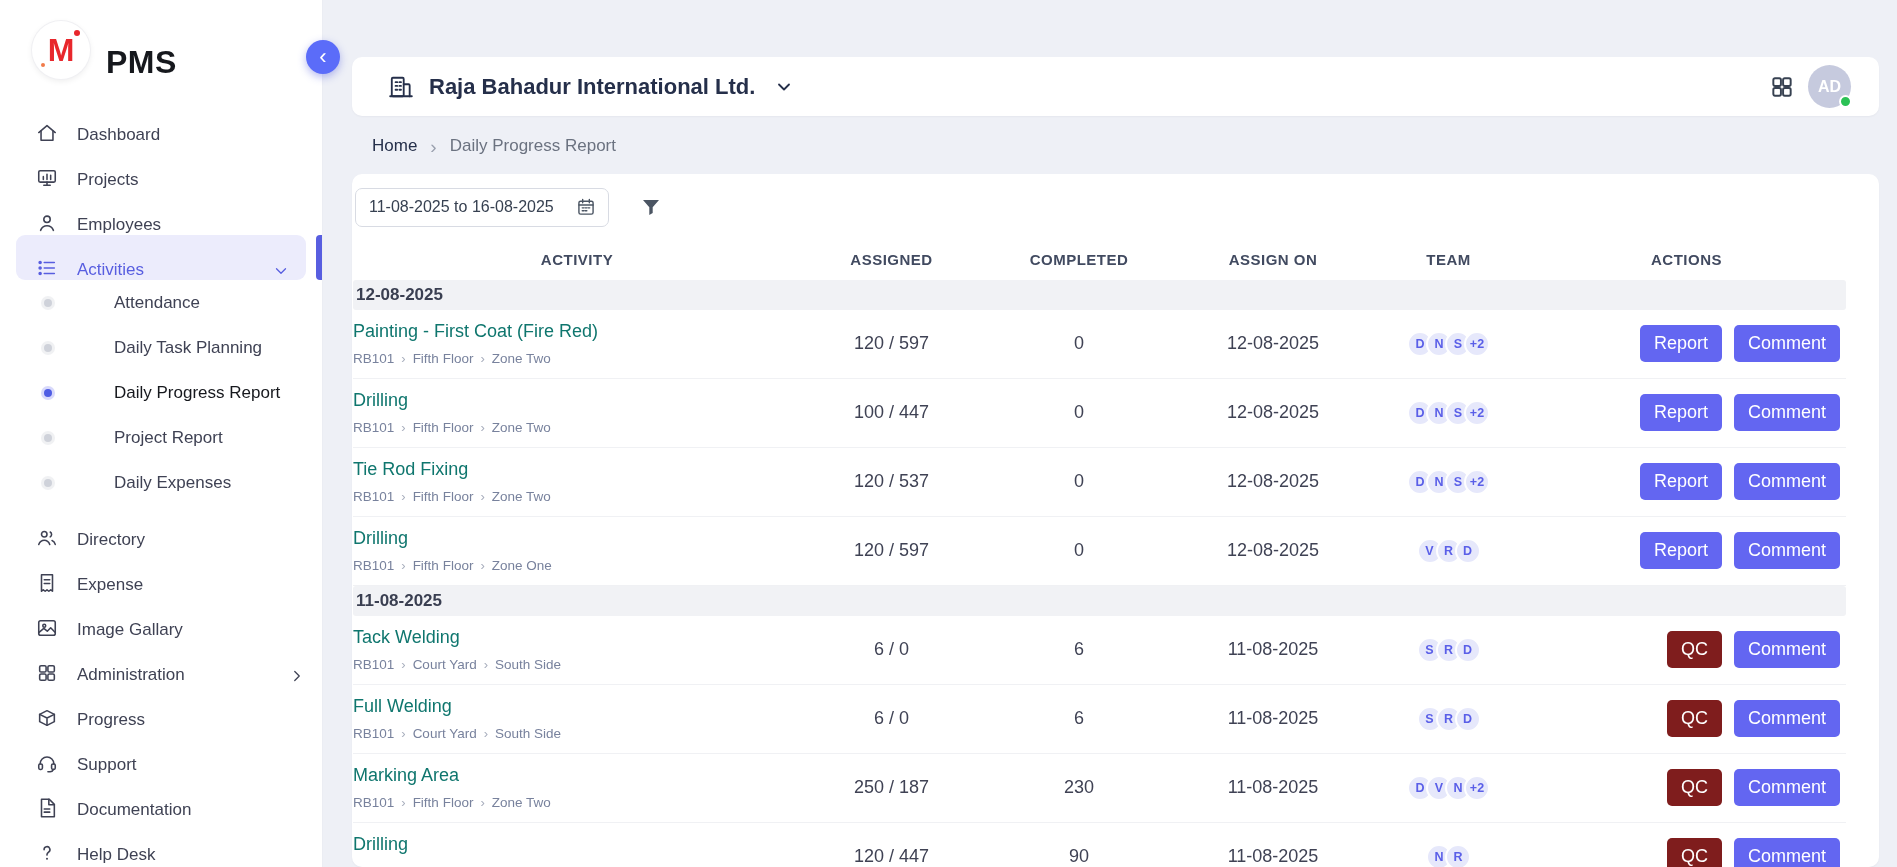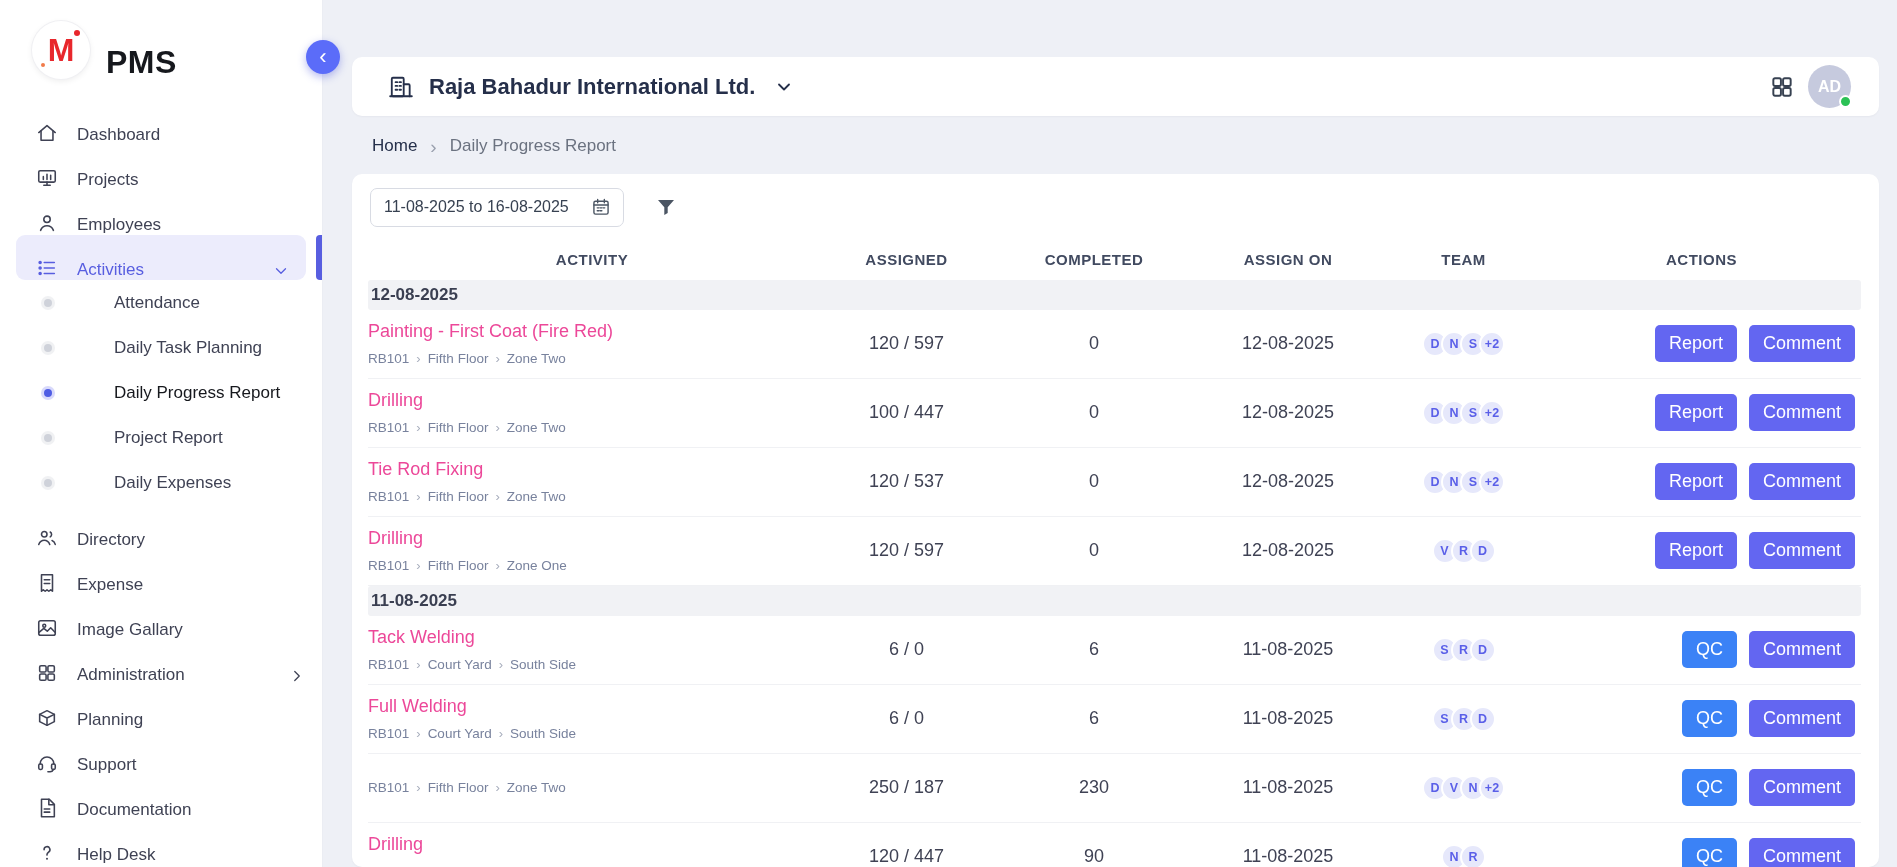--- a/index.html
+++ b/index.html
@@ -50,21 +50,21 @@
   .avatar { position:relative; width:43px; height:43px; border-radius:50%; background:#c6cade;
             color:#fff; font-size:16px; font-weight:700; display:flex; align-items:center; justify-content:center; cursor:pointer; }
   .online-dot { position:absolute; right:-1px; bottom:0; width:13px; height:13px; border-radius:50%;
                 background:#2bc155; border:2.5px solid #fff; }
 
   .breadcrumb { margin-top:18px; height:26px; display:flex; align-items:center; gap:13px; font-size:17px; }
   .crumb-home { color:#252f4a; font-weight:500; cursor:pointer;margin-left:20px; }
   .crumb-sep { color:#9aa0ae; font-size:19px; line-height:1; }
   .crumb-current { color:#6b7280; }
 
-  .content { margin-top:16px; height:760px; padding:14px 16px 0 16px; overflow:hidden; }
+  .content { margin-top:16px; height:760px; padding:14px 16px 0 1px; overflow:hidden; }
   .filter-row { display:flex; align-items:center; gap:30px; padding-left:2px; }
   .date-input { width:254px; height:39px; border:1px solid #d8dbe3; border-radius:7px;
                 display:flex; align-items:center; justify-content:space-between;
                 padding:0 12px 0 13px; font-size:16px; color:#374151; cursor:pointer; background:#fff; }
   .date-input .cal { color:#4b5563; display:flex; }
   .filter-icon { color:#4b5563; display:flex; cursor:pointer; }
 
   .table { margin-top:13px; width:1493px; }
   .thead { display:flex; height:40px; align-items:center; }
   .th { font-size:15px; font-weight:700; color:#414a60; letter-spacing:.5px; text-align:center; }
@@ -73,33 +73,33 @@
   .c-completed { width:194px; text-align:center; }
   .c-assignon { width:194px; text-align:center; }
   .c-team { width:157px; text-align:center; }
   .c-actions { width:319px; text-align:center; }
 
   .group-row { height:30px; display:flex; align-items:center; background:#f1f2f5; border-radius:3px;
                font-size:17px; font-weight:700; color:#3a3f51; padding-left:3px; }
   .row { display:flex; align-items:center; height:69px; border-bottom:1px solid #f0f1f4; }
   .td { font-size:18px; color:#3f4254; }
   .td.c-activity { display:flex; flex-direction:column; justify-content:center; gap:9px; text-align:left; }
-  .act-title { font-size:18px; color:#ec4899; }
+  .act-title { font-size:18px; color:#0f766e; }
   .act-path { font-size:13.5px; color:#78829d; display:flex; align-items:flex-start; gap:7px; }
   .act-path .sep { color:#a8aebd; font-size:13px; }
   .td.c-team { display:flex; justify-content:center; }
   .chip { width:26px; height:26px; border-radius:50%; background:#e6e8fb; color:#5a5fe8;
           font-size:12.5px; font-weight:700; display:flex; align-items:center; justify-content:center;
           border:2px solid #fff; margin-left:-7px; cursor:pointer; }
   .chip:first-child { margin-left:0; }
   .td.c-actions { display:flex; justify-content:flex-end; gap:12px; padding-right:6px; }
   .btn { border:none; border-radius:5px; color:#fff; font-size:18px; font-weight:500;
          padding:8px 14px; cursor:pointer; font-family:"Liberation Sans", sans-serif; }
   .btn-indigo { background:#6366f1; }
-  .btn-orange { background:#3b82f6;text-align:right; }
+  .btn-orange { background:#7f1d1d;text-align:right; }
 </style>
 </head>
 <body>
 
 <div class="app">
 
   <aside class="sidebar">
     <div class="logo-row">
       <div class="logo-circle">
         <span class="m">M</span>
@@ -220,21 +220,21 @@
             </svg>
           </span>
         </div>
         <div class="nav-item">
           <span class="nav-icon">
             <svg width="22" height="22" viewBox="0 0 24 24" fill="none" stroke="currentColor" stroke-width="1.7" stroke-linecap="round" stroke-linejoin="round">
               <path d="M4 8l8-4 8 4v8l-8 4-8-4z"></path>
               <path d="M4 8l8 4 8-4M12 12v8"></path>
             </svg>
           </span>
-          <span class="nav-label">Planning</span>
+          <span class="nav-label">Progress</span>
         </div>
         <div class="nav-item">
           <span class="nav-icon">
             <svg width="22" height="22" viewBox="0 0 24 24" fill="none" stroke="currentColor" stroke-width="1.7" stroke-linecap="round" stroke-linejoin="round">
               <path d="M4.5 13a7.5 7.5 0 0 1 15 0"></path>
               <rect x="3" y="13" width="4" height="6" rx="1.5"></rect>
               <rect x="17" y="13" width="4" height="6" rx="1.5"></rect>
               <path d="M19 19a4 4 0 0 1-4 2.5h-2"></path>
             </svg>
           </span>
@@ -474,20 +474,21 @@
                 <span class="chip">R</span>
                 <span class="chip">D</span>
               </div>
               <div class="td c-actions">
                 <button class="btn btn-orange">QC</button>
                 <button class="btn btn-indigo">Comment</button>
               </div>
             </div>
             <div class="row">
               <div class="td c-activity">
+                <div class="act-title">Marking Area</div>
                 <div class="act-path">
                   <span class="seg">RB101</span>
                   <span class="sep">›</span>
                   <span class="seg">Fifth Floor</span>
                   <span class="sep">›</span>
                   <span class="seg">Zone Two</span>
                 </div>
               </div>
               <div class="td c-assigned">250 / 187</div>
               <div class="td c-completed">230</div>

